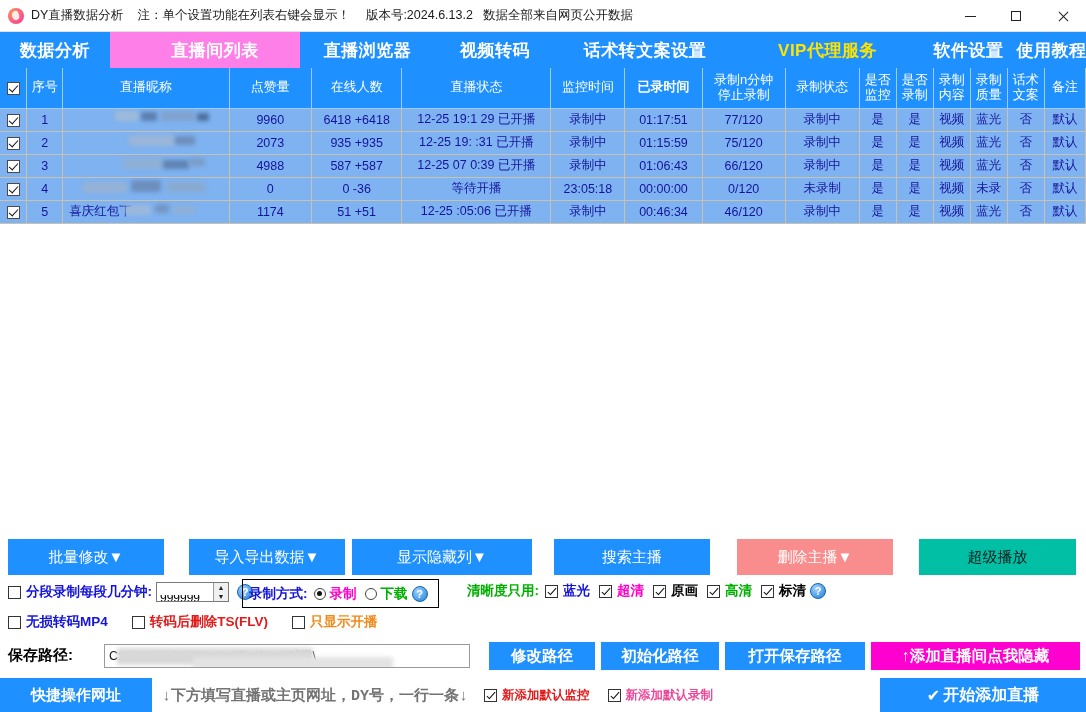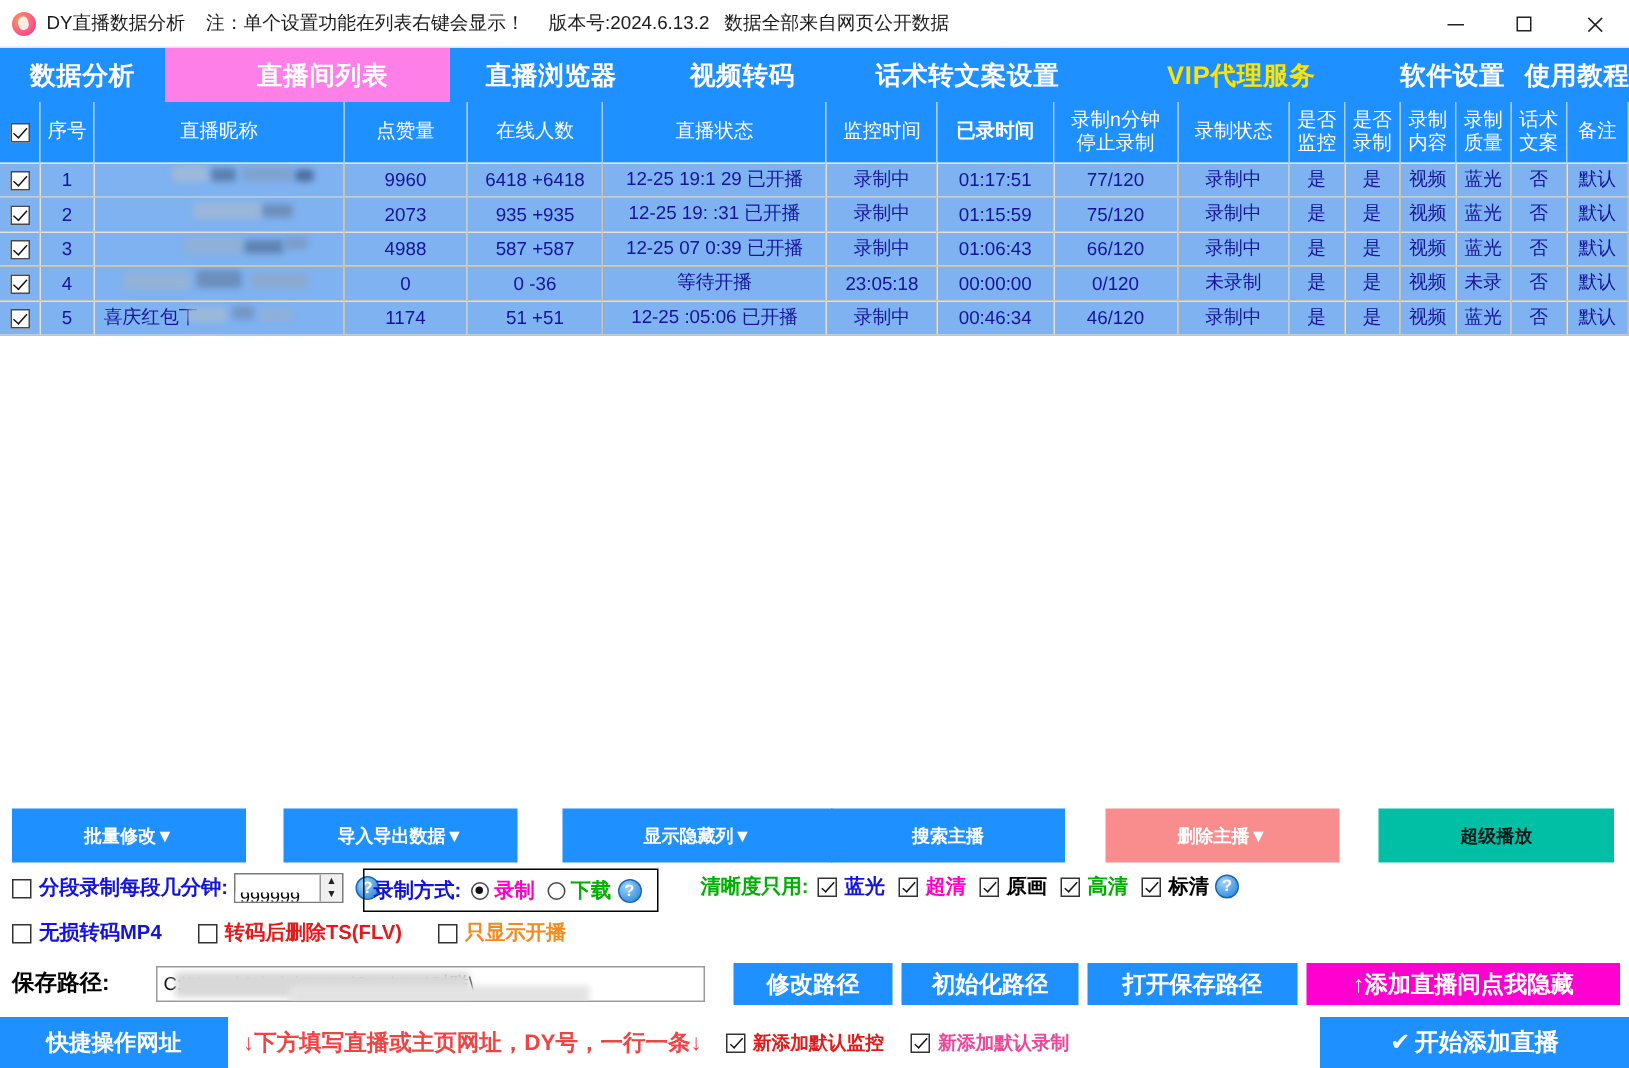--- a/index.html
+++ b/index.html
@@ -93,21 +93,21 @@
   
   .redact { position: absolute; border-radius: 2px; filter: blur(2.2px); }
 
   
   .btnrow {
     position: absolute; left: 0; top: 536px; width: 1086px; height: 42px;
     display: flex; align-items: center;
   }
   .abtn {
     height: 36px; display: flex; align-items: center; justify-content: center;
-    color: #fff; font-weight: bold; font-size: 12px; white-space: nowrap;
+    color: #fff; font-weight: normal; font-size: 15px; white-space: nowrap;
   }
   .abtn.blue  { background: #1e90ff; }
   .abtn.pinkr { background: #f98d8d; }
   .abtn.teal  { background: #00bfa5; color: #0d1a1a; }
 
   
   .opts {
     position: absolute; left: 0; top: 578px; width: 1086px; height: 60px;
   }
   .optrow { position: absolute; display: flex; align-items: center; white-space: nowrap; }
@@ -182,21 +182,21 @@
     background: #1e90ff; display: flex; align-items: center;
   }
   .bb-left {
     width: 152px; height: 34px; display: flex; align-items: center; justify-content: center;
     color: #fff; font-weight: bold; font-size: 15px;
   }
   .bb-mid {
     flex: 1; height: 34px; background: #fff; display: flex; align-items: center;
     padding-left: 10px; gap: 16px;
   }
-  .bb-hint { color: #ef4444; font-weight: bold; font-size: 15px; white-space: nowrap; }
+  .bb-hint { color: #737373; font-weight: bold; font-size: 15px; white-space: nowrap; font-family: Liberation Mono, monospace; }
   .bb-chk { display: flex; align-items: center; font-size: 12.5px; font-weight: bold; color: #e01b1b; }
   .bb-chk.pink { color: #ec4899; }
   .bb-right {
     width: 206px; height: 34px; background: #1e90ff; color: #fff; font-weight: bold;
     font-size: 16px; display: flex; align-items: center; justify-content: center; gap: 3px;
   }
 </style>
 </head>
 <body>
 
@@ -397,21 +397,21 @@
             <td class="c-blue" style="width: 36px;">否</td>
             <td class="c-black" style="width: 40px;">默认</td>
           </tr>
         </tbody>
     </table>
   </div>
 
   <div class="btnrow" id="btnrow">
       <div class="abtn blue" style="position: absolute; left: 8px; width: 156px; top: 3px;">批量修改▼</div>
       <div class="abtn blue" style="position: absolute; left: 189px; width: 156px; top: 3px;">导入导出数据▼</div>
-      <div class="abtn blue" style="position: absolute; left: 375px; width: 180px; top: 3px;">显示隐藏列▼</div>
+      <div class="abtn blue" style="position: absolute; left: 352px; width: 180px; top: 3px;">显示隐藏列▼</div>
       <div class="abtn blue" style="position: absolute; left: 554px; width: 156px; top: 3px;">搜索主播</div>
       <div class="abtn pinkr" style="position: absolute; left: 737px; width: 156px; top: 3px;">删除主播▼</div>
       <div class="abtn teal" style="position: absolute; left: 919px; width: 157px; top: 3px;">超级播放</div>
     </div>
 
   <div class="opts">
     <div class="optrow" style="left:8px; top:4px;">
       <span class="cb2"></span>
       <span class="lbl b-blue">分段录制每段几分钟:</span>
       <span class="spin">

